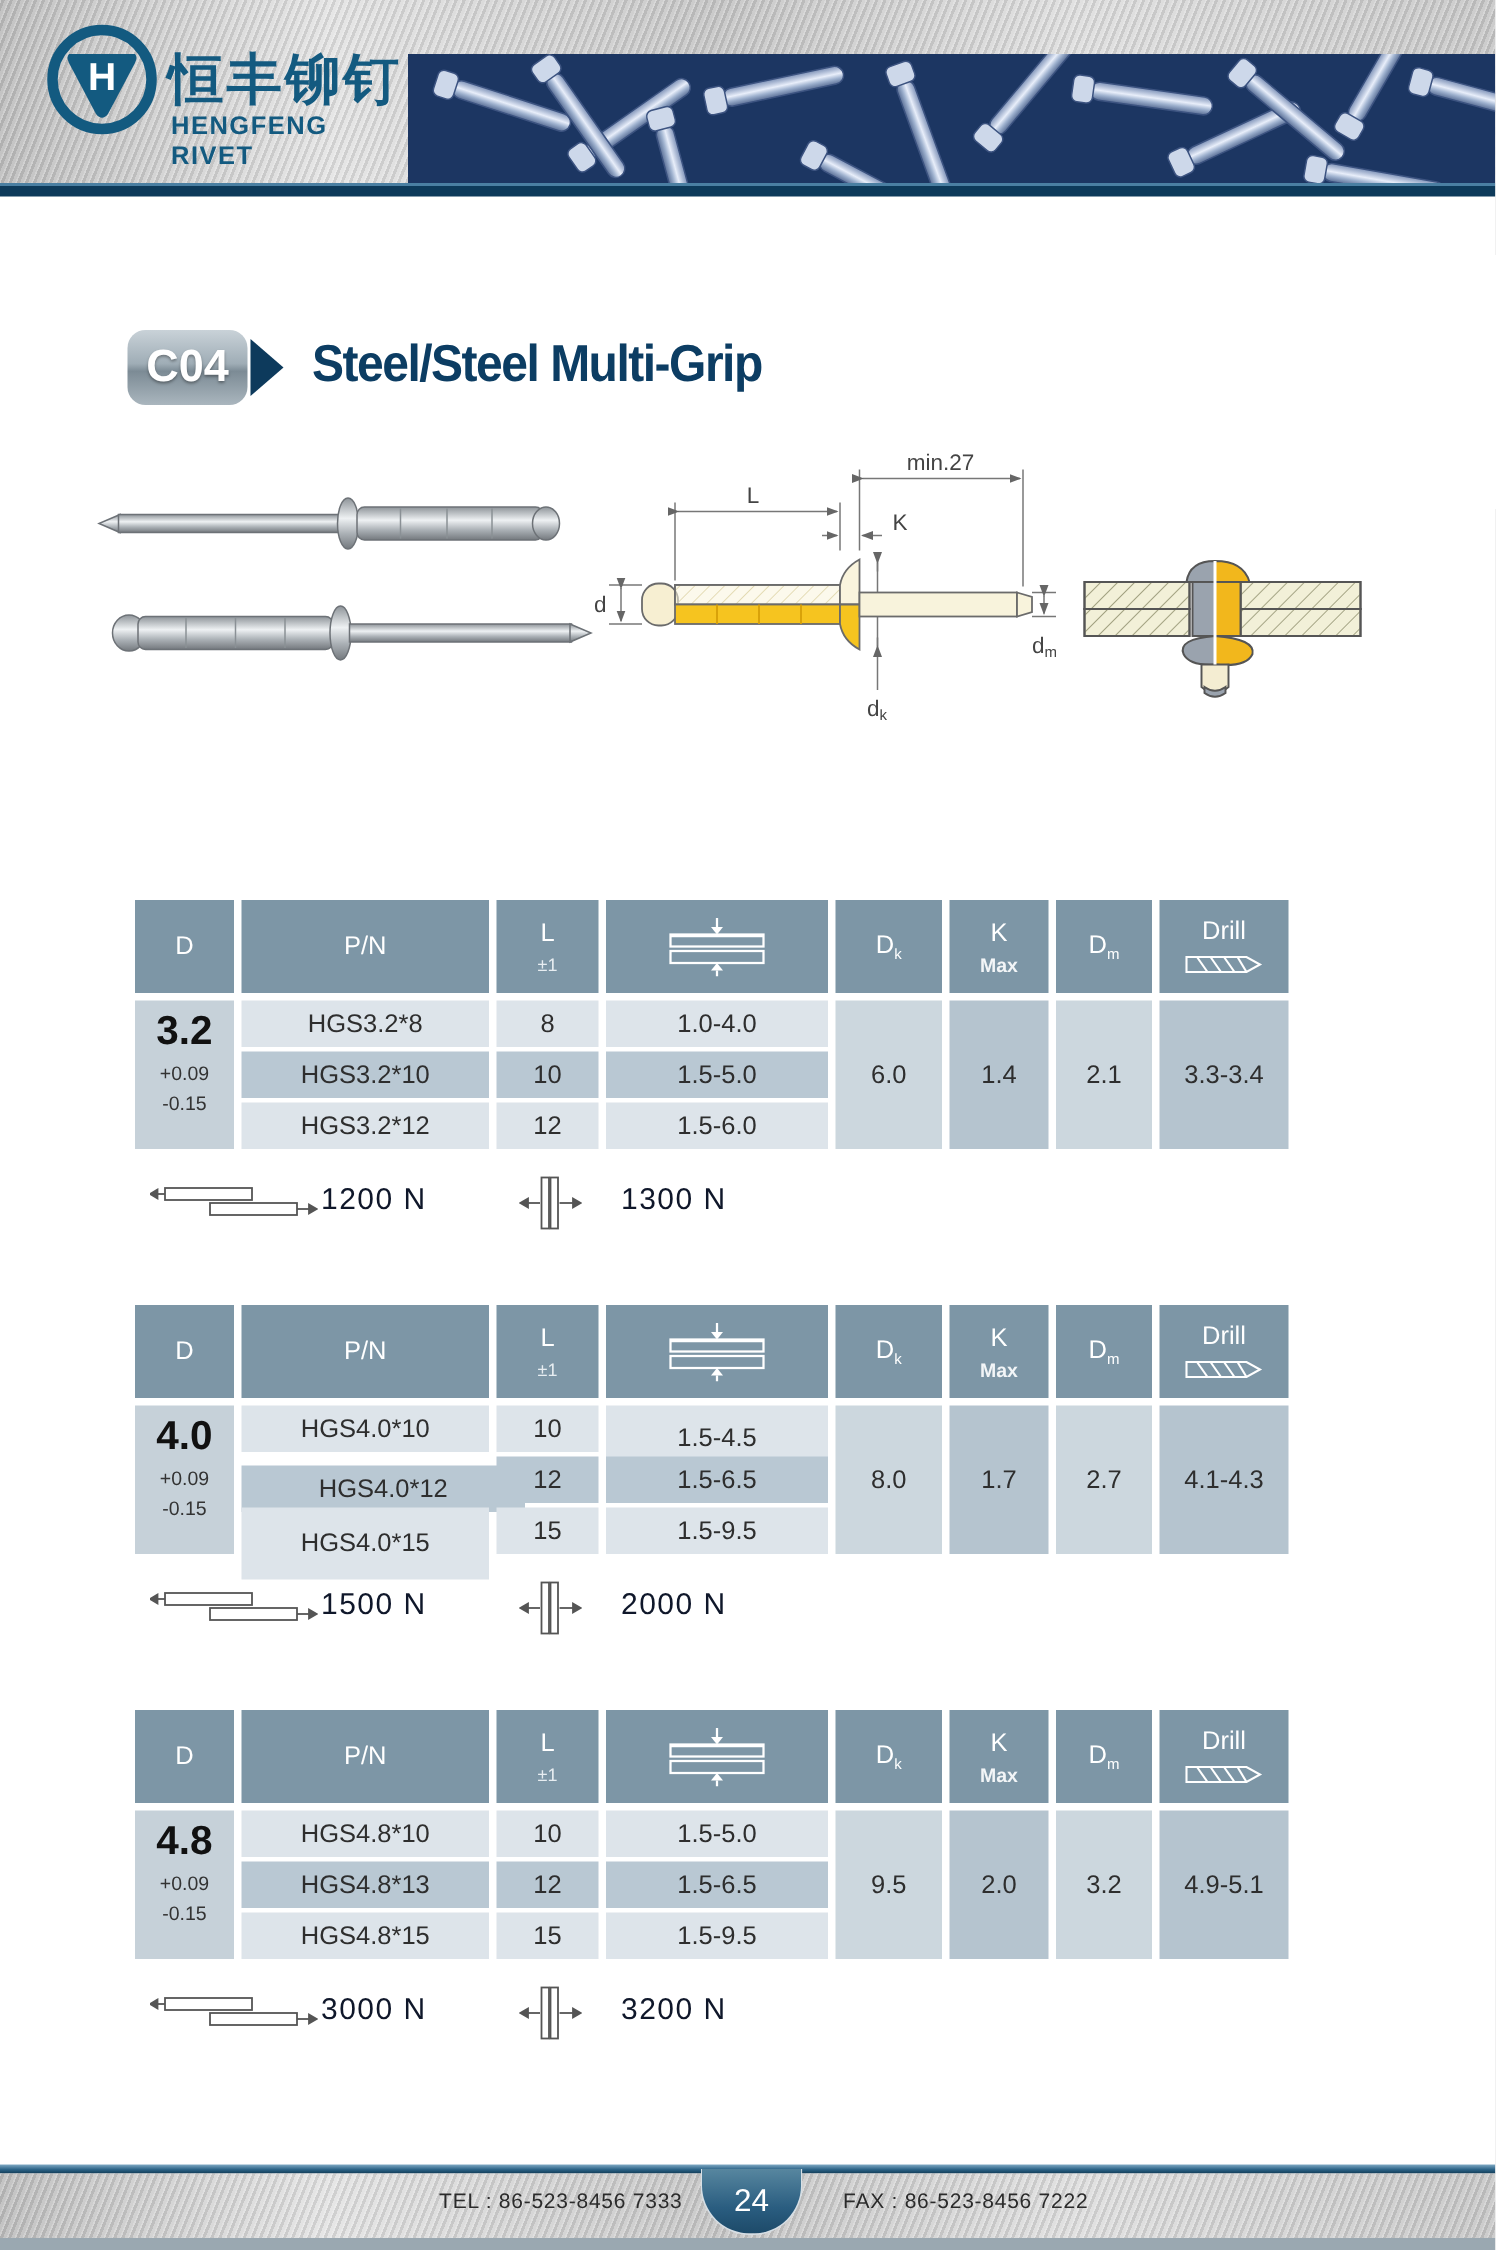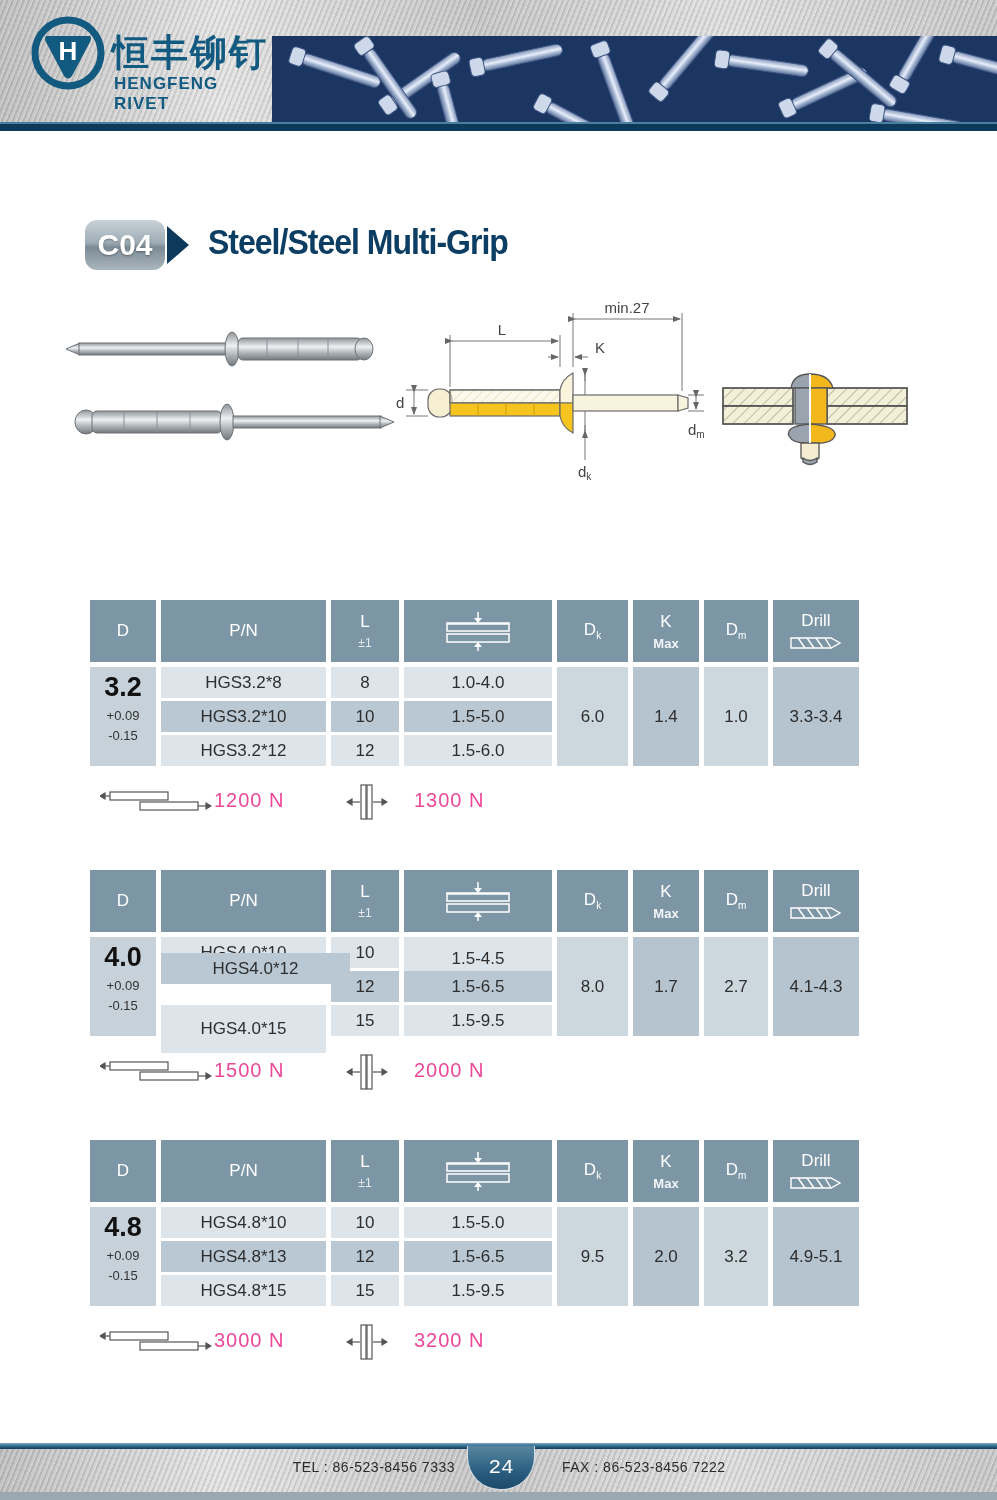--- a/index.html
+++ b/index.html
@@ -40,31 +40,31 @@
   .bcell{position:absolute;display:flex;align-items:center;justify-content:center;font-size:17px;color:#2e2e2e;}
   .row-light{background:#dde4ea;}
   .row-dark{background:#b9c8d3;}
   .dcell{background:#c6d1d9;flex-direction:column;justify-content:flex-start;padding-top:6px;box-sizing:border-box;}
   .dval{font-size:27px;font-weight:bold;color:#111;line-height:1.1;}
   .dtol{font-size:13px;color:#333;margin-top:5px;}
   .m-light{background:#ccd7de;text-align:center;}
   .m-dark{background:#b5c4cf;}
   
   .strength{left:90px;width:560px;height:40px;}
-  .s-text{position:absolute;top:7px;font-size:20px;color:#ec4899;letter-spacing:1px;}
+  .s-text{position:absolute;top:7px;font-size:20px;color:#0f172a;letter-spacing:1px;}
   
   .f-line{left:0;top:1443px;width:997px;height:6px;
     background:linear-gradient(#7fa9c4,#2d6488 55%,#123c57);}
   .f-metal{left:0;top:1449px;width:997px;height:43px;}
   .f-bottom{left:0;top:1492px;width:997px;height:8px;background:#9aa8b1;}
   .f-tel{left:140px;top:1459px;width:315px;text-align:right;font-size:14px;color:#2b2b2b;letter-spacing:.5px;}
   .f-fax{left:562px;top:1459px;font-size:14px;color:#2b2b2b;letter-spacing:.5px;}
   .f-badge{left:467px;top:1446px;width:66px;height:43px;border-radius:0 0 33px 33px;
     background:linear-gradient(#57869f,#2a5d80 60%,#1d4a69);border:1px solid #d7dfe5;border-top:none;
-    color:#fff;font-size:21px;display:flex;align-items:center;justify-content:center;font-family:Liberation Mono, monospace;}
+    color:#fff;font-size:21px;display:flex;align-items:center;justify-content:center;}
   svg{display:block;}
 </style>
 </head>
 <body>
 
 <div class="page">
 
   <div class="abs metal hdr-metal"></div>
 
   <div class="abs hdr-photo">
@@ -295,21 +295,21 @@
         <div class="bcell row-light" style="left:241px;top:0px;width:68px;height:31px">8</div>
         <div class="bcell row-light" style="left:314px;top:0px;width:148px;height:31px">1.0-4.0</div>
         <div class="bcell row-dark" style="left:71px;top:34px;width:165px;height:31px">HGS3.2*10</div>
         <div class="bcell row-dark" style="left:241px;top:34px;width:68px;height:31px">10</div>
         <div class="bcell row-dark" style="left:314px;top:34px;width:148px;height:31px">1.5-5.0</div>
         <div class="bcell row-light" style="left:71px;top:68px;width:165px;height:31px">HGS3.2*12</div>
         <div class="bcell row-light" style="left:241px;top:68px;width:68px;height:31px">12</div>
         <div class="bcell row-light" style="left:314px;top:68px;width:148px;height:31px">1.5-6.0</div>
         <div class="bcell m-light" style="left:467px;top:0;width:71px;height:99px">6.0</div>
         <div class="bcell m-dark" style="left:543px;top:0;width:66px;height:99px">1.4</div>
-        <div class="bcell m-light" style="left:614px;top:0;width:64px;height:99px">1.0</div>
+        <div class="bcell m-light" style="left:614px;top:0;width:64px;height:99px">2.1</div>
         <div class="bcell m-dark" style="left:683px;top:0;width:86px;height:99px">3.3-3.4</div>
       </div>
     </div>
   <div class="abs tbl" style="top:870px">
       <div class="hrow">
         <div class="hcell" style="width:66px">
           <span>D</span>
         </div>
         <div class="hcell" style="width:165px">
           <span>P/N</span>
@@ -356,21 +356,21 @@
       </div>
       <div class="tbody">
         <div class="bcell dcell" style="left:0;width:66px;height:99px">
           <div class="dval">4.0</div>
           <div class="dtol">+0.09</div>
           <div class="dtol">-0.15</div>
         </div>
         <div class="bcell row-light" style="left:71px;top:0px;width:165px;height:31px">HGS4.0*10</div>
         <div class="bcell row-light" style="left:241px;top:0px;width:68px;height:31px">10</div>
         <div class="bcell row-light" style="left:314px;top:0px;width:148px;height:44px">1.5-4.5</div>
-        <div class="bcell row-dark" style="left:71px;top:16px;width:189px;height:31px">HGS4.0*12</div>
+        <div class="bcell row-dark" style="left:71px;top:40px;width:189px;height:31px">HGS4.0*12</div>
         <div class="bcell row-dark" style="left:241px;top:34px;width:68px;height:31px">12</div>
         <div class="bcell row-dark" style="left:314px;top:34px;width:148px;height:31px">1.5-6.5</div>
         <div class="bcell row-light" style="left:71px;top:68px;width:165px;height:48px">HGS4.0*15</div>
         <div class="bcell row-light" style="left:241px;top:68px;width:68px;height:31px">15</div>
         <div class="bcell row-light" style="left:314px;top:68px;width:148px;height:31px">1.5-9.5</div>
         <div class="bcell m-light" style="left:467px;top:0;width:71px;height:99px">8.0</div>
         <div class="bcell m-dark" style="left:543px;top:0;width:66px;height:99px">1.7</div>
         <div class="bcell m-light" style="left:614px;top:0;width:64px;height:99px">2.7</div>
         <div class="bcell m-dark" style="left:683px;top:0;width:86px;height:99px">4.1-4.3</div>
       </div>

